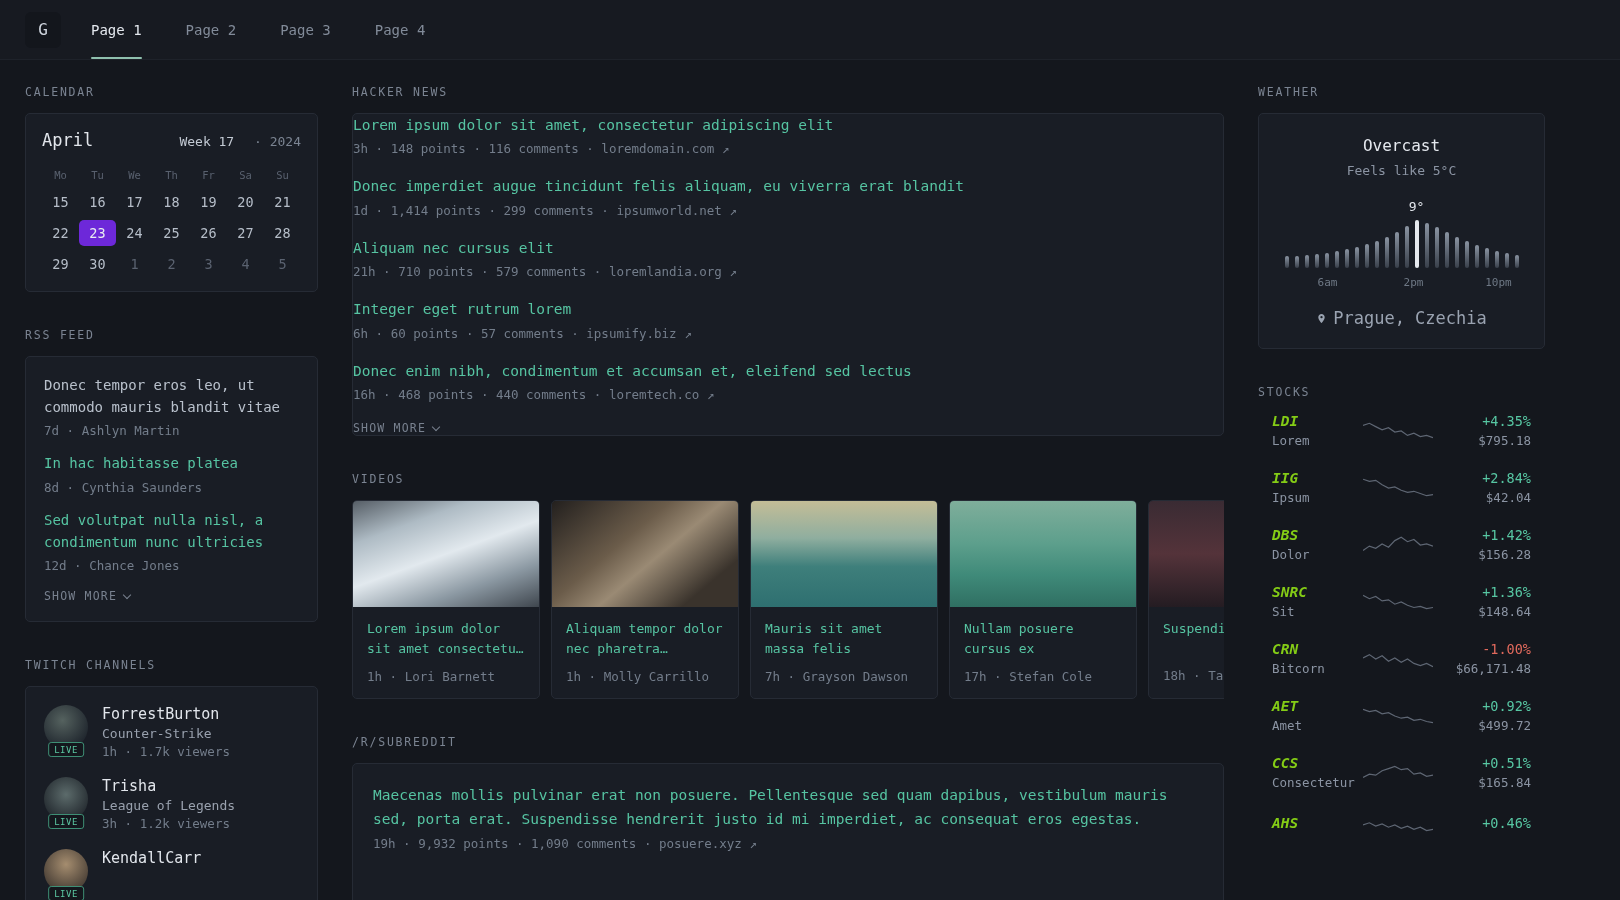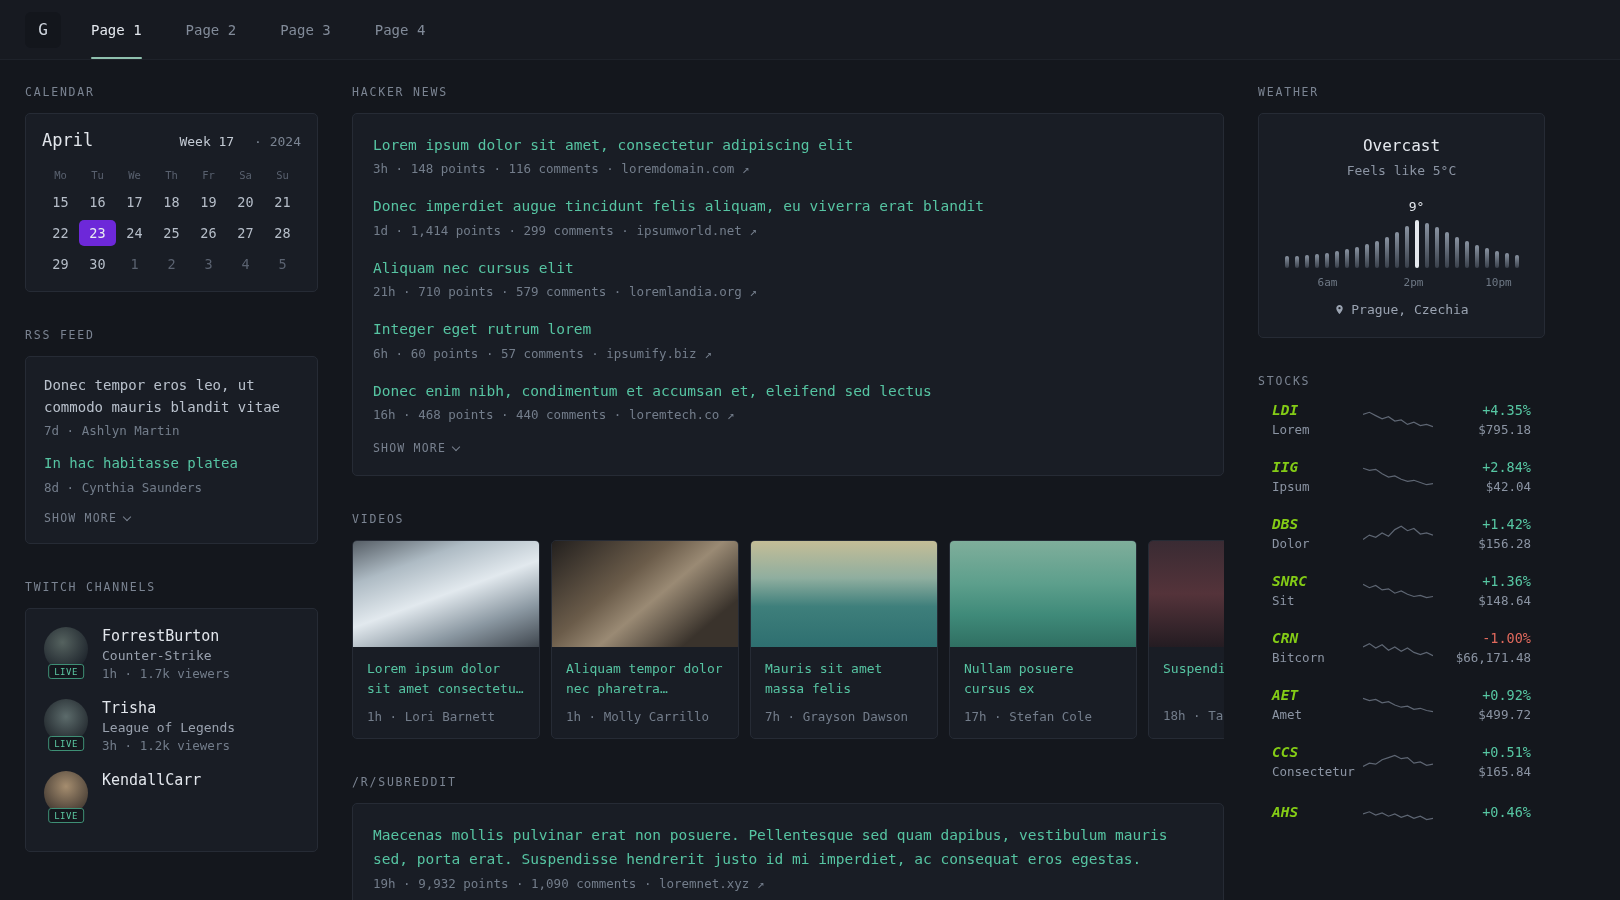--- a/index.html
+++ b/index.html
@@ -94,21 +94,21 @@
     position:absolute; left:50%; bottom:-8px; transform:translateX(-50%);
     font-size:9px; letter-spacing:0.5px; color:#5bc7a2;
     background:#14171d; border:1px solid #3e8f75; border-radius:3px;
     padding:1.5px 5px;
   }
   .channel-name { font-size:15px; color:#e2e6ec; }
   .channel-game { font-size:13px; color:#99a1ae; margin-top:3px; }
   .channel-meta { font-size:12.5px; color:#737d8b; margin-top:3px; }
 
   
-  .hn-card { padding:20px; }
+  .hn-card { }
   .hn-item { margin-bottom:19px; }
   .hn-item .feed-title { font-size:14.5px; }
   .hn-card .show-more { margin-top:18px; }
 
   
   .video-row { display:flex; gap:11px; overflow:hidden; }
   .video-card {
     flex:0 0 188px; width:188px; background:#191d25;
     border:1px solid #262b35; border-radius:5px; overflow:hidden; cursor:pointer;
   }
@@ -133,21 +133,21 @@
   .weather-chart { position:relative; width:234px; margin:18px auto 0; padding-top:22px; }
   .weather-peak { position:absolute; transform:translateX(-50%); font-size:13px; color:#e2e6ec; }
   .weather-bars { display:flex; align-items:flex-end; gap:6px; height:50px; }
   .wbar { width:4px; border-radius:2px; background:linear-gradient(to top,#39404b,#8various); background:linear-gradient(to top,#39404b,#8a94a2); }
   .wbar.peak { background:#e6eaef; }
   .weather-times { position:relative; height:14px; margin-top:8px; }
   .weather-times span { position:absolute; transform:translateX(-50%); font-size:11px; color:#6e7885; }
   .weather-times span:nth-child(1){ left:43px; }
   .weather-times span:nth-child(2){ left:129px; }
   .weather-times span:nth-child(3){ left:214px; }
-  .weather-loc { display:flex; align-items:center; justify-content:center; gap:6px; margin-top:12px; font-size:13px; color:#9aa3b1; }
+  .weather-loc { display:flex; align-items:center; justify-content:center; gap:6px; margin-top:18px; font-size:17px; color:#9aa3b1; }
   .pin-icon { width:11px; height:13px; fill:#9aa3b1; }
 
   
   .stocks-list { padding:0 14px; }
   .stock-row { display:flex; align-items:center; justify-content:space-between; margin-bottom:22px; cursor:pointer; }
   .stock-id { width:84px; }
   .stock-ticker { font-size:14.5px; font-weight:bold; color:#84cc16;font-style:italic; }
   .stock-name { font-size:12.5px; color:#8b94a3; margin-top:4px; }
   .spark { width:70px; height:26px; flex:0 0 70px; }
   .spark polyline { fill:none; stroke:#5e6673; stroke-width:1.2; }
@@ -226,20 +226,24 @@
         <h2 class="sec-title">RSS FEED</h2>
         <div class="card rss-card">
           <article class="rss-item">
             <a class="feed-title visited">Donec tempor eros leo, ut commodo mauris blandit vitae</a>
             <div class="item-meta">7d · Ashlyn Martin</div>
           </article>
           <article class="rss-item">
             <a class="feed-title">In hac habitasse platea</a>
             <div class="item-meta">8d · Cynthia Saunders</div>
           </article>
+          <article class="rss-item">
+            <a class="feed-title">Sed volutpat nulla nisl, a condimentum nunc ultricies</a>
+            <div class="item-meta">12d · Chance Jones</div>
+          </article>
           <button class="show-more">
             <span>SHOW MORE</span>
             <span class="chv"></span>
           </button>
         </div>
       </section>
 
       <section>
         <h2 class="sec-title">TWITCH CHANNELS</h2>
         <div class="card twitch-card">
@@ -366,21 +370,21 @@
         </div>
       </section>
 
       <section>
         <h2 class="sec-title">/R/SUBREDDIT</h2>
         <div class="card reddit-card">
           <article class="reddit-item">
             <a class="feed-title">Maecenas mollis pulvinar erat non posuere. Pellentesque sed quam dapibus, vestibulum mauris sed, porta erat. Suspendisse hendrerit justo id mi imperdiet, ac consequat eros egestas.</a>
             <div class="item-meta">
               <span>19h · 9,932 points · 1,090 comments ·</span>
-              <a class="meta-link">loremnet.xyz ↗</a>
+              <a class="meta-link">posuere.xyz ↗</a>
             </div>
           </article>
         </div>
       </section>
     </div>
 
     <div class="col">
 
       <section>
         <h2 class="sec-title">WEATHER</h2>

